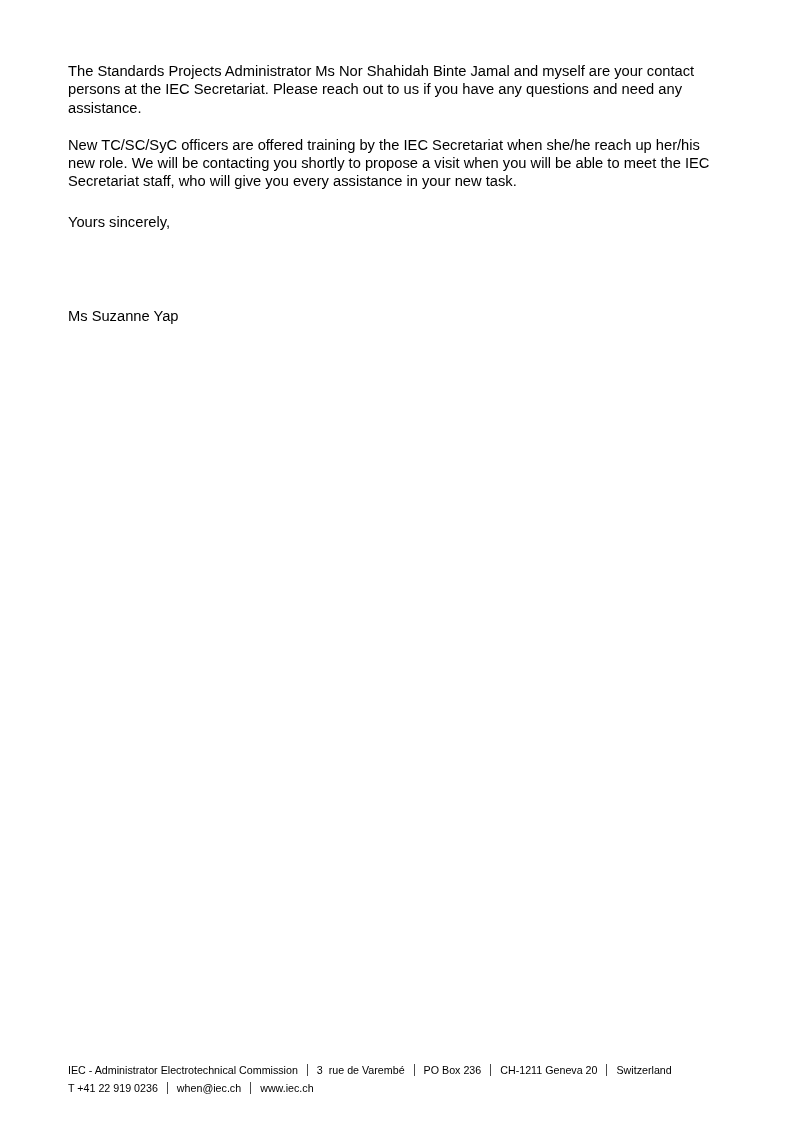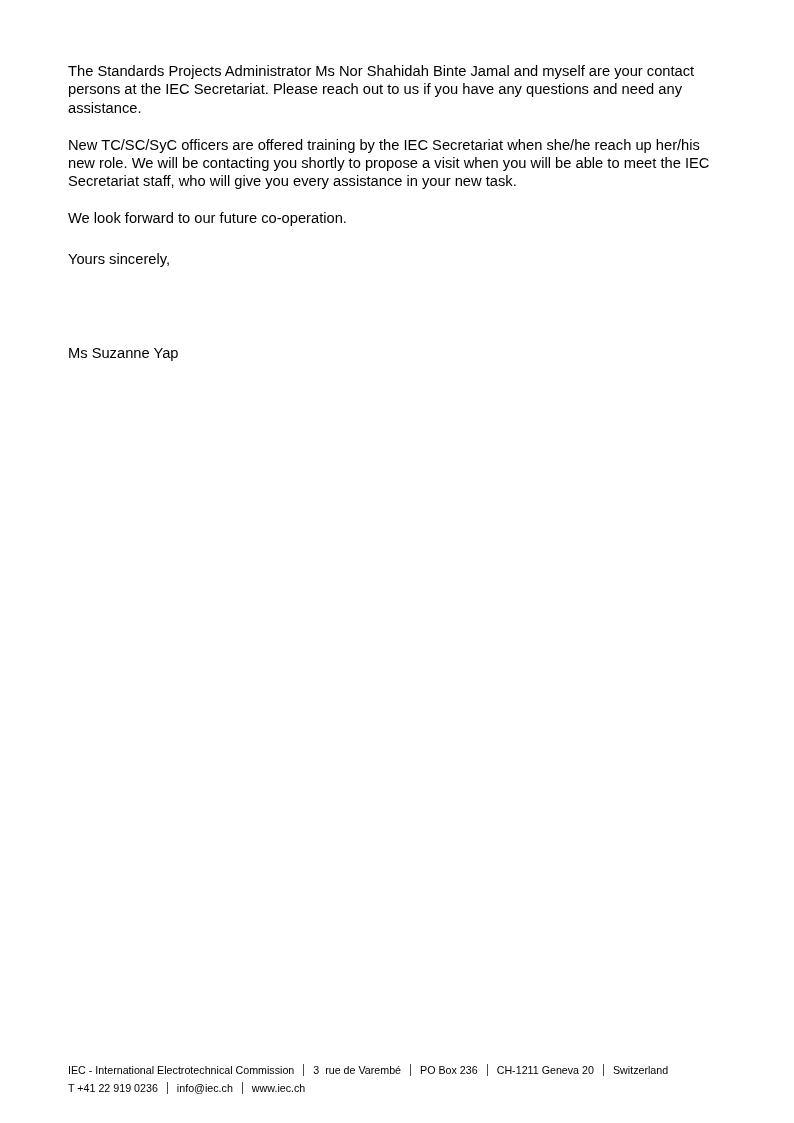--- a/index.html
+++ b/index.html
@@ -63,29 +63,28 @@
   }
 </style>
 </head>
 <body>
 
 <div class="page">
 
   <div class="content">
     <p>The Standards Projects Administrator Ms Nor Shahidah Binte Jamal and myself are your contact persons at the IEC Secretariat. Please reach out to us if you have any questions and need any assistance.</p>
     <p class="para-gap">New TC/SC/SyC officers are offered training by the IEC Secretariat when she/he reach up her/his new role. We will be contacting you shortly to propose a visit when you will be able to meet the IEC Secretariat staff, who will give you every assistance in your new task.</p>
-    <p class="para-gap">We look forward to our future co-operation.</p>
     <p class="closing">Yours sincerely,</p>
     <div class="signature">
       <div>Ms Suzanne Yap</div>
     </div>
   </div>
 
   <div class="footer">
     <div class="footer-line">
-      <span class="seg">IEC - International Electrotechnical Commission</span><span class="sep"></span><span class="seg">3  rue de Varembé</span><span class="sep"></span><span class="seg">PO Box 236</span><span class="sep"></span><span class="seg">CH-1211 Geneva 20</span><span class="sep"></span><span class="seg">Switzerland</span>
+      <span class="seg">IEC - Administrator Electrotechnical Commission</span><span class="sep"></span><span class="seg">3  rue de Varembé</span><span class="sep"></span><span class="seg">PO Box 236</span><span class="sep"></span><span class="seg">CH-1211 Geneva 20</span><span class="sep"></span><span class="seg">Switzerland</span>
     </div>
     <div class="footer-line">
-      <span class="seg">T +41 22 919 0236</span><span class="sep"></span><span class="seg">info@iec.ch</span><span class="sep"></span><span class="seg">www.iec.ch</span>
+      <span class="seg">T +41 22 919 0236</span><span class="sep"></span><span class="seg">when@iec.ch</span><span class="sep"></span><span class="seg">www.iec.ch</span>
     </div>
   </div>
 
 </div>
 
 </body></html>

